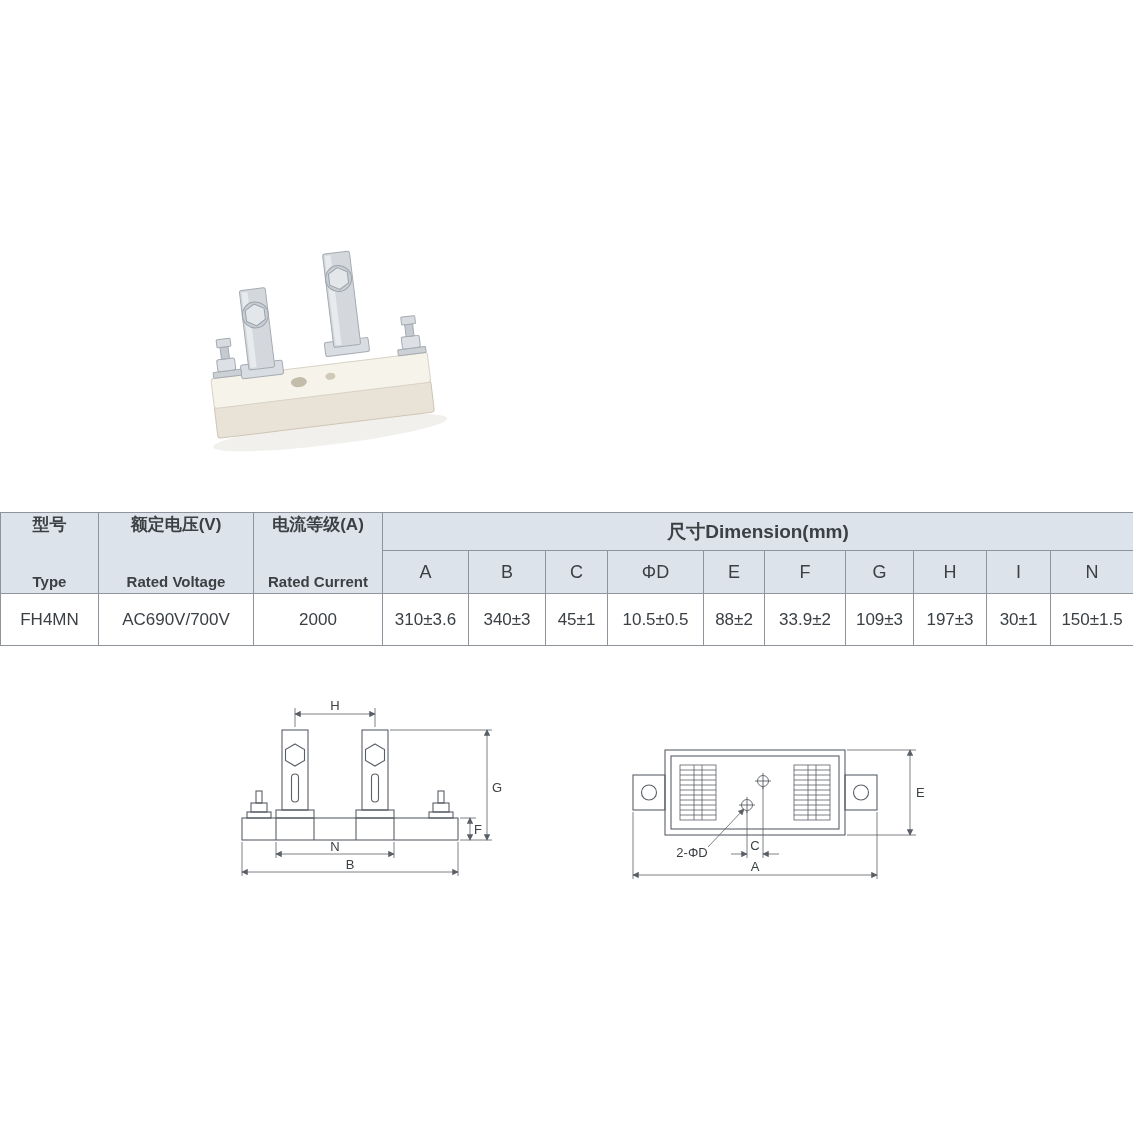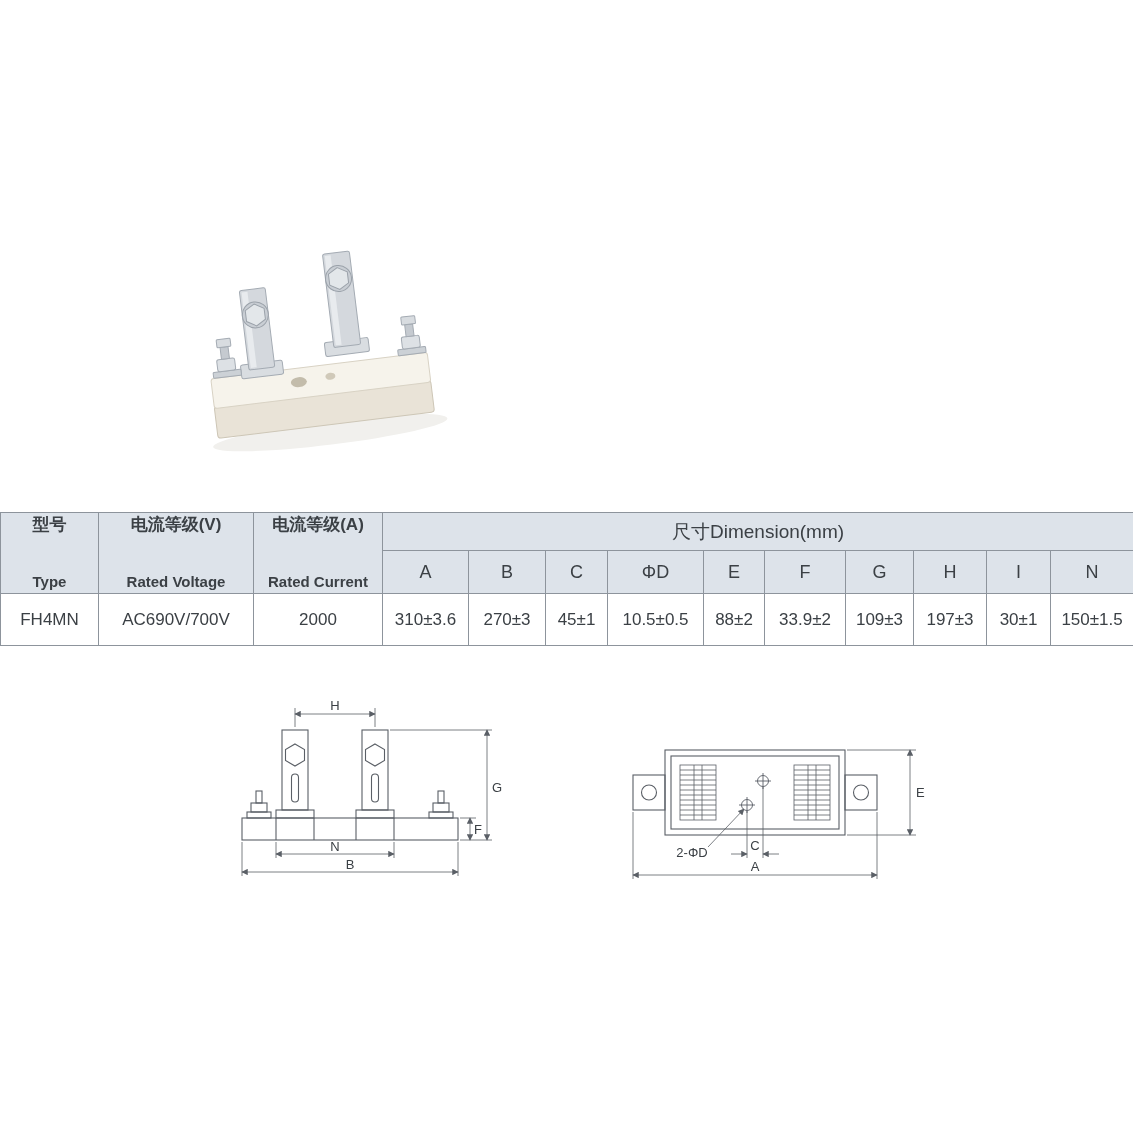--- a/index.html
+++ b/index.html
@@ -21,21 +21,21 @@
   .spec-table th, .spec-table td {
     border:1px solid #8d949c; text-align:center; vertical-align:middle;
     font-weight:normal; color:#3b4045; overflow:hidden; white-space:nowrap;
   }
   .spec-table thead th { background:#dde3ea; }
   tr.h1 { height:38px; }
   tr.h2 { height:43px; }
   tbody tr { height:52px; }
   .hd .cn { font-size:17px; font-weight:bold; line-height:1.35; }
   .hd .en { font-size:15px; font-weight:bold; line-height:1.25;margin-top:36px; }
-  th.dim-main { font-size:19px; font-weight:normal; }
+  th.dim-main { font-size:19px; font-weight:bold; }
   th.dim-sub { font-size:18px; font-weight:normal; }
   td.cell { font-size:17px; }
 
   
   .front-drawing { position:absolute; left:190px; top:700px; width:320px; height:195px; }
   .top-drawing   { position:absolute; left:620px; top:725px; width:310px; height:170px; }
   svg text.lbl { font-family:"Liberation Sans","DejaVu Sans",sans-serif; font-size:13px; fill:#3b4045; }
 </style>
 </head>
 <body>
@@ -98,21 +98,21 @@
         <col style="width:64px">
       <col style="width:83px">
     </colgroup>
     <thead>
       <tr class="h1">
         <th rowspan="2" class="hd">
           <div class="cn">型号</div>
           <div class="en">Type</div>
         </th>
         <th rowspan="2" class="hd">
-          <div class="cn">电流等级(V)</div>
+          <div class="cn">额定电压(V)</div>
           <div class="en">Rated Voltage</div>
         </th>
         <th rowspan="2" class="hd">
           <div class="cn">电流等级(A)</div>
           <div class="en">Rated Current</div>
         </th>
         <th colspan="10" class="dim-main">尺寸Dimension(mm)</th>
       </tr>
       <tr class="h2">
         <th class="dim-sub">A</th>
@@ -126,21 +126,21 @@
         <th class="dim-sub">I</th>
         <th class="dim-sub">N</th>
       </tr>
     </thead>
     <tbody>
       <tr>
         <td class="cell">FH4MN</td>
         <td class="cell">AC690V/700V</td>
         <td class="cell">2000</td>
         <td class="cell">310±3.6</td>
-        <td class="cell">270±3</td>
+        <td class="cell">340±3</td>
         <td class="cell">45±1</td>
         <td class="cell">10.5±0.5</td>
         <td class="cell">88±2</td>
         <td class="cell">33.9±2</td>
         <td class="cell">109±3</td>
         <td class="cell">197±3</td>
         <td class="cell">30±1</td>
         <td class="cell">150±1.5</td>
       </tr>
     </tbody>

